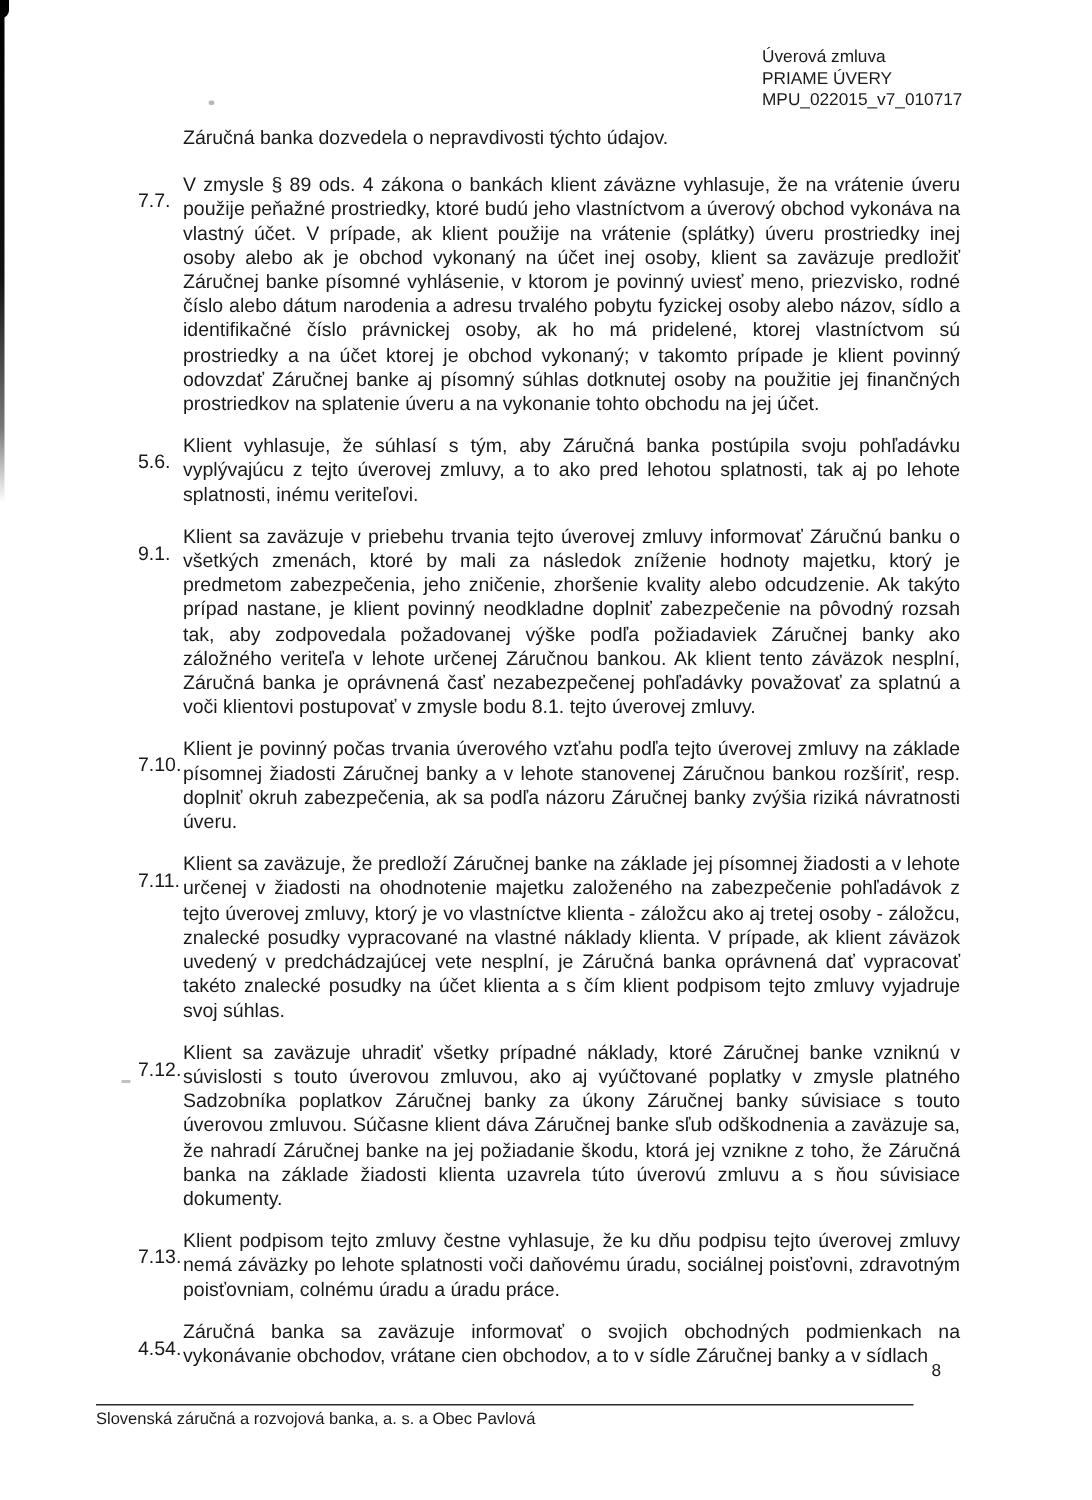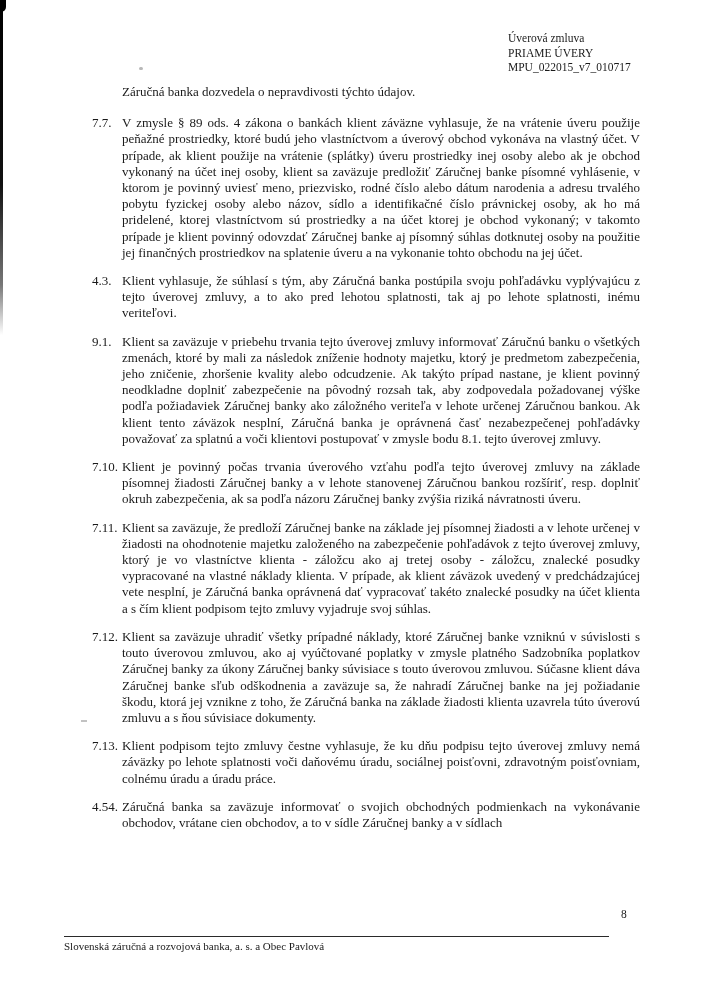--- a/index.html
+++ b/index.html
@@ -2,21 +2,21 @@
 <html><head>
 <meta charset="utf-8">
 <style>
   html, body { margin: 0; padding: 0; background: #e8e8e8; }
   .page {
     position: relative;
     width: 728px;
     height: 1000px;
     margin: 0 auto;
     background: #ffffff;
-    font-family: Liberation Serif, serif;
+    font-family: Liberation Sans, sans-serif;
     color: #1a1a1a;
     overflow: hidden;
   }
   
   .edge-line {
     position: absolute;
     left: 0; top: 0;
     width: 3px; height: 335px;
     background: linear-gradient(to bottom, #000 0%, #111 55%, #777 85%, rgba(120,120,120,0) 100%);
   }
@@ -52,21 +52,21 @@
   }
   .para {
     position: relative;
     padding-left: 30px;
     margin-bottom: 12px;
     text-align: justify;
     text-align-last: left;
   }
   .para .num {
     position: absolute;
-    left: 0; top: 0;
+    left: 0; top: 11px;
     text-align: left;
   }
 
   .page-number {
     position: absolute;
     left: 621px; top: 908px;
     font-size: 11.5px;
   }
   .footer-rule {
     position: absolute;
@@ -101,21 +101,21 @@
   <div class="content">
 
     <div class="intro-line">Záručná banka dozvedela o nepravdivosti týchto údajov.</div>
 
     <div class="para">
       <span class="num">7.7.</span>
       <span>V zmysle § 89 ods. 4 zákona o bankách klient záväzne vyhlasuje, že na vrátenie úveru použije peňažné prostriedky, ktoré budú jeho vlastníctvom a úverový obchod vykonáva na vlastný účet. V prípade, ak klient použije na vrátenie (splátky) úveru prostriedky inej osoby alebo ak je obchod vykonaný na účet inej osoby, klient sa zaväzuje predložiť Záručnej banke písomné vyhlásenie, v ktorom je povinný uviesť meno, priezvisko, rodné číslo alebo dátum narodenia a adresu trvalého pobytu fyzickej osoby alebo názov, sídlo a identifikačné číslo právnickej osoby, ak ho má pridelené, ktorej vlastníctvom sú prostriedky a na účet ktorej je obchod vykonaný; v takomto prípade je klient povinný odovzdať Záručnej banke aj písomný súhlas dotknutej osoby na použitie jej finančných prostriedkov na splatenie úveru a na vykonanie tohto obchodu na jej účet.</span>
     </div>
 
     <div class="para">
-      <span class="num">4.3.</span>
+      <span class="num">5.6.</span>
       <span>Klient vyhlasuje, že súhlasí s tým, aby Záručná banka postúpila svoju pohľadávku vyplývajúcu z tejto úverovej zmluvy, a to ako pred lehotou splatnosti, tak aj po lehote splatnosti, inému veriteľovi.</span>
     </div>
 
     <div class="para">
       <span class="num">9.1.</span>
       <span>Klient sa zaväzuje v priebehu trvania tejto úverovej zmluvy informovať Záručnú banku o všetkých zmenách, ktoré by mali za následok zníženie hodnoty majetku, ktorý je predmetom zabezpečenia, jeho zničenie, zhoršenie kvality alebo odcudzenie. Ak takýto prípad nastane, je klient povinný neodkladne doplniť zabezpečenie na pôvodný rozsah tak, aby zodpovedala požadovanej výške podľa požiadaviek Záručnej banky ako záložného veriteľa v lehote určenej Záručnou bankou. Ak klient tento záväzok nesplní, Záručná banka je oprávnená časť nezabezpečenej pohľadávky považovať za splatnú a voči klientovi postupovať v zmysle bodu 8.1. tejto úverovej zmluvy.</span>
     </div>
 
     <div class="para">
       <span class="num">7.10.</span>

